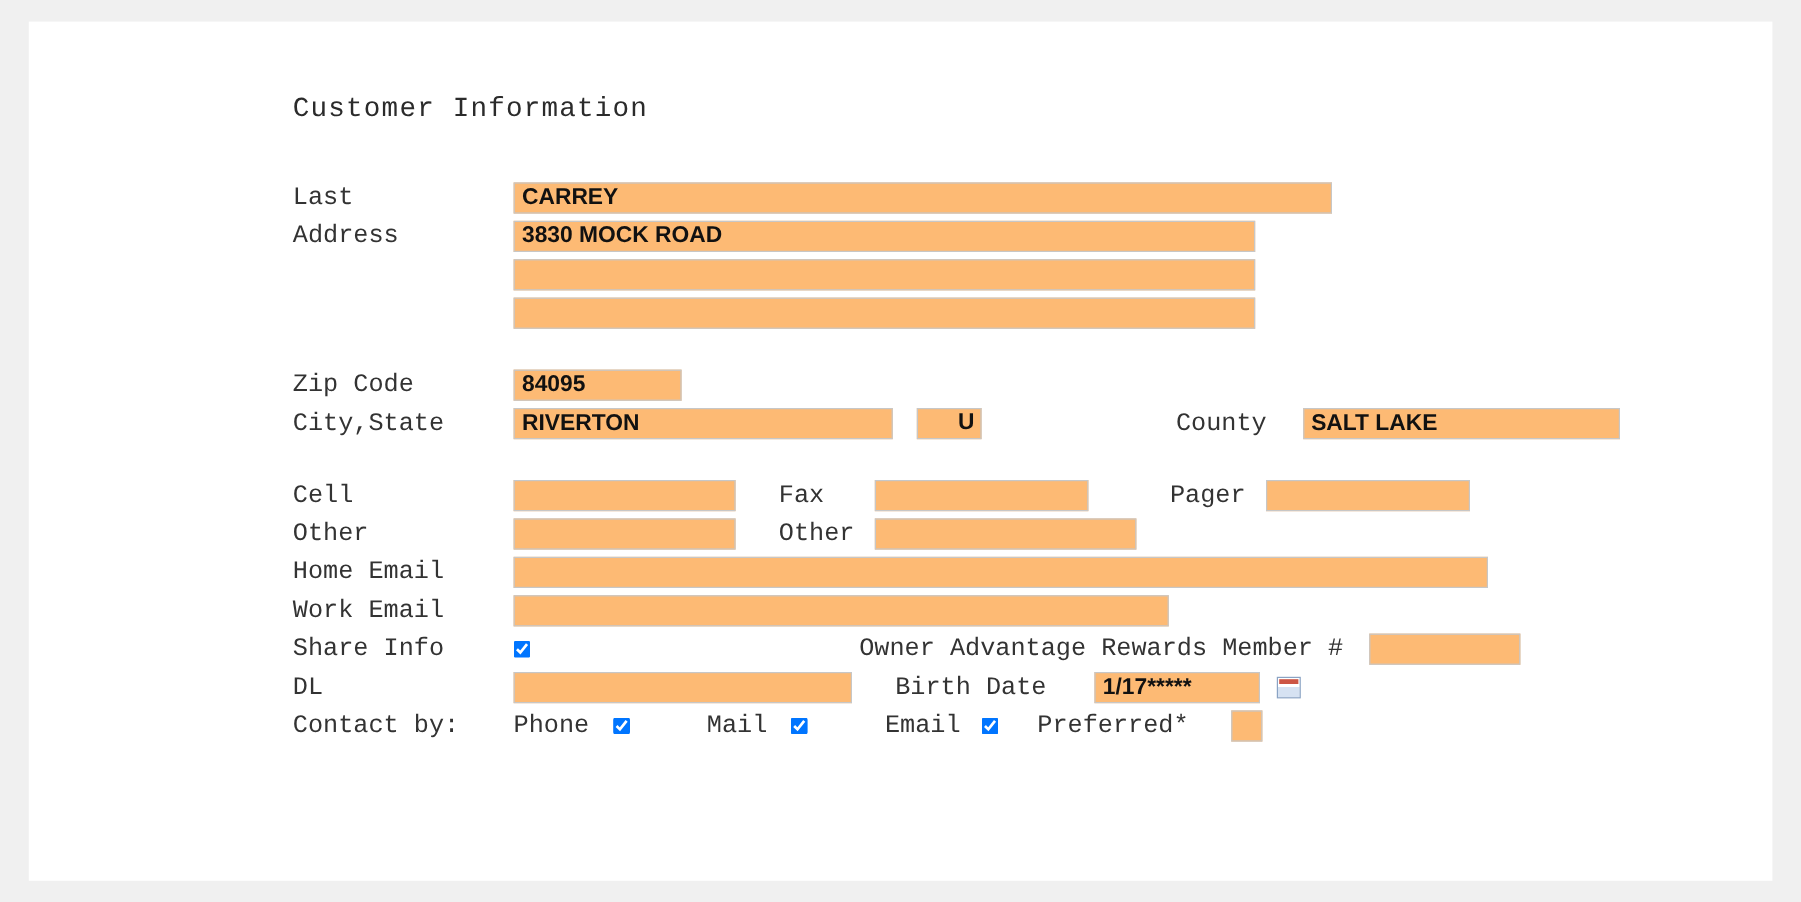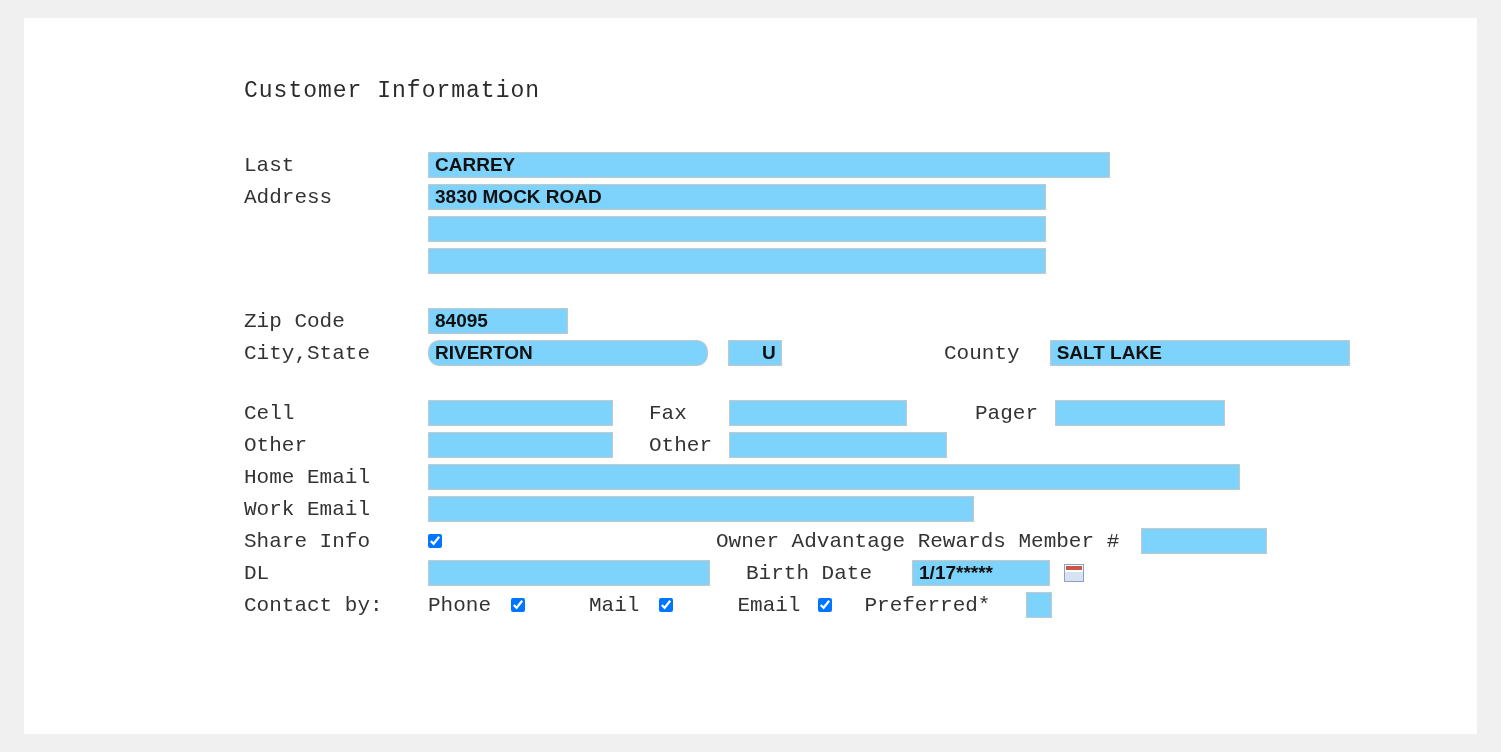--- a/index.html
+++ b/index.html
@@ -41,21 +41,21 @@
     color: #333;
     white-space: pre;
     flex-shrink: 0;
   }
   input.txt {
     font-family: Arial, Helvetica, sans-serif;
     font-size: 19px;
     font-weight: bold;
     color: #111;
     border: 1px solid #c7c7c7;
-    background: #7dd3fc;
+    background: #fdba74;
     padding: 2px 6px;
     height: 26px;
   }
   input.txt.sel {
     background: #fff38a;
   }
   input.txt.sel::selection { background:#2a6fd6; color:#fff;}
   .selwrap { position:relative; }
   .seltext {
     position:absolute; left:4px; top:2px;
@@ -108,27 +108,27 @@
 
   <div class="spacer"></div>
 
   <div class="row">
     <label class="fld col1">Zip Code</label>
     <input class="txt" style="width: 140px;" value="84095">
   </div>
 
   <div class="row">
     <label class="fld col1">City,State</label>
-    <input class="txt" style="width: 280px; border-radius: 11px;" value="RIVERTON">
+    <input class="txt" style="width: 316px;" value="RIVERTON">
     <span class="gap" style="width:8px;"></span>
     <input class="txt" style="width: 54px; padding-left: 33px;" value="UT">
     <span class="gap" style="width:150px;"></span>
     <label class="fld">County</label>
     <span class="gap" style="width:18px;"></span>
-    <input class="txt" style="width: 300px;" value="SALT LAKE">
+    <input class="txt" style="width: 264px;" value="SALT LAKE">
   </div>
 
   <div class="spacer"></div>
 
 
   <div class="row">
     <label class="fld col1">Cell</label>
     <input class="txt" style="width: 185px;" value="">
     <span class="gap" style="width:24px;"></span>
     <label class="fld" style="width:74px;">Fax</label>

